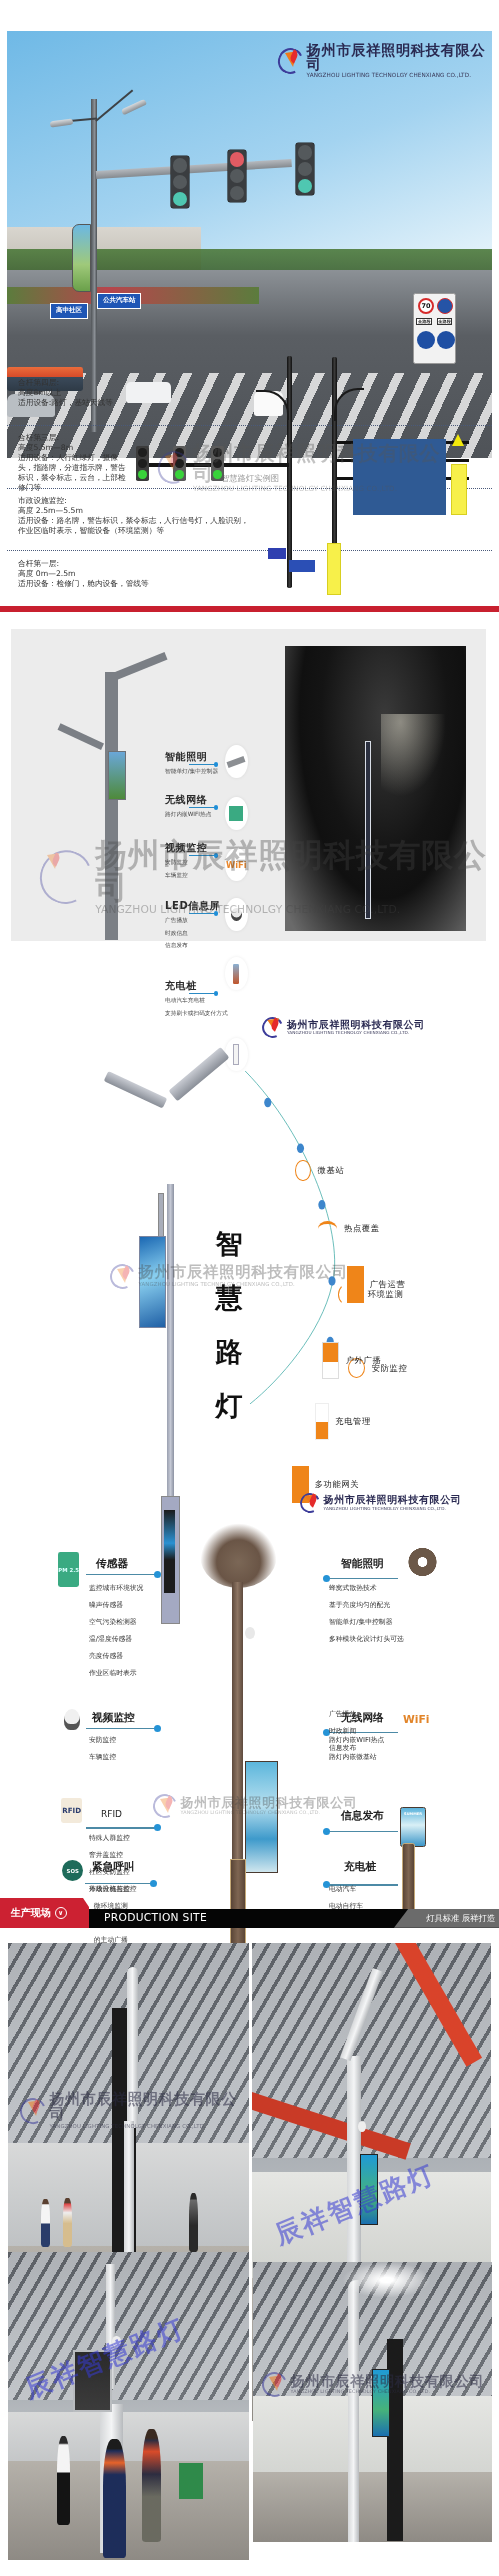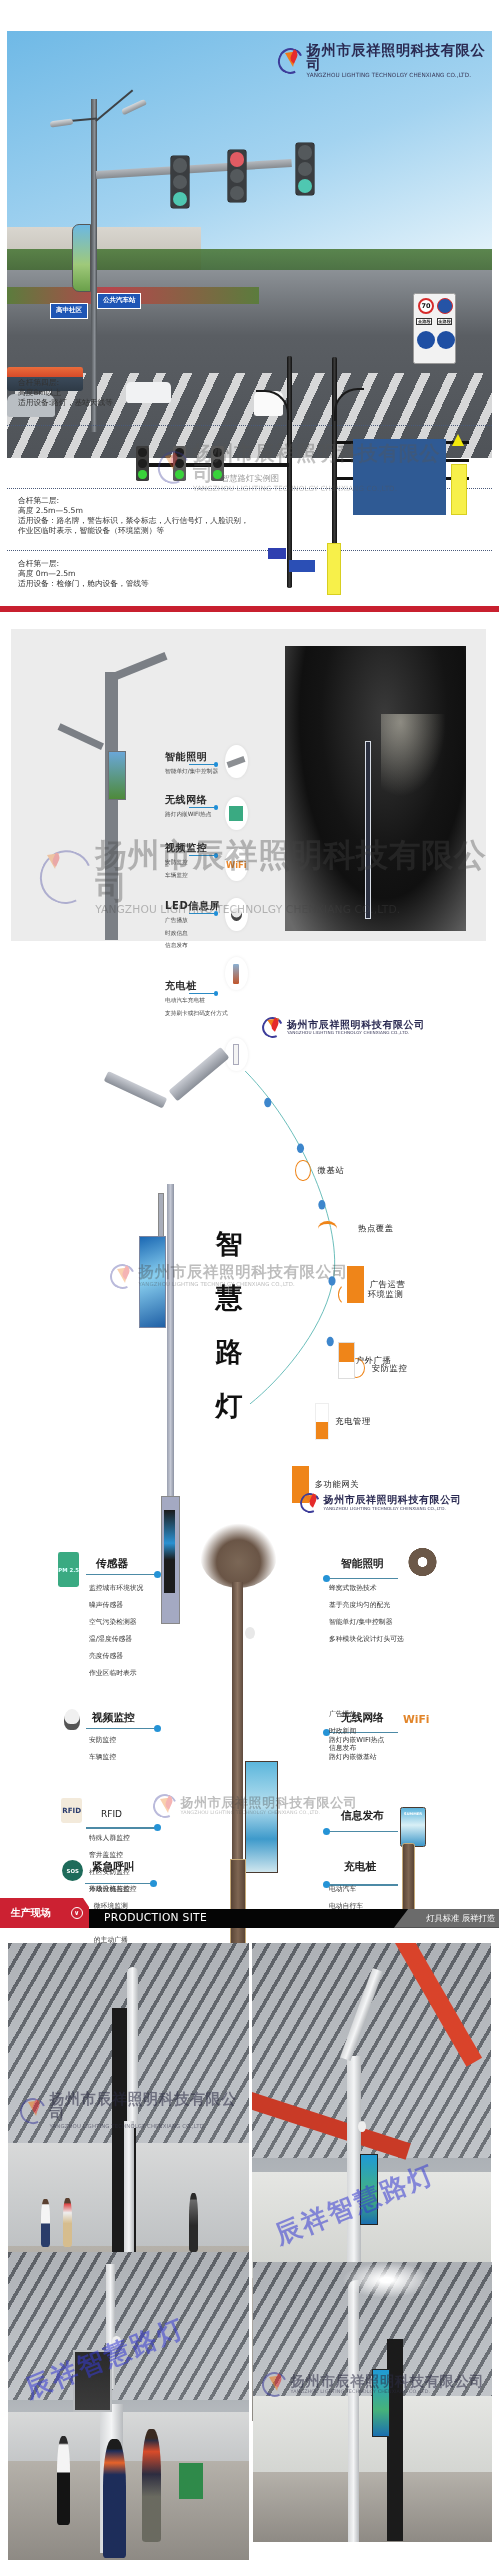--- a/index.html
+++ b/index.html
@@ -67,21 +67,21 @@
 
   
   .spec-title { font-size: 10.7px; font-weight: bold; color: #222; }
   .spec-line { height: 1.2px; background: #4c8aa6; position: relative; }
   .spec-line .dot { position: absolute; top: -3px; width: 7.1px; height: 7.1px; border-radius: 50%; background: #2593d6; }
   .spec-item { font-size: 6.8px; color: #333; line-height: 17px; white-space: nowrap; }
   .spec-icon { border-radius: 2.4px; display: flex; align-items: center; justify-content: center; font-weight: bold; }
 
   
   .prod-bar { left: 0; top: 1898px; width: 500px; height: 30px; }
-  .prod-red { position: absolute; left: 0; top: 0; width: 89px; height: 30px; background: #cc2132; color: #fff; font-size: 10px; font-weight: bold; display: flex; align-items: center; padding-left: 10.7px; gap: 20px; clip-path: polygon(0 0, 83px 0, 89px 30%, 89px 100%, 0 100%); }
+  .prod-red { position: absolute; left: 0; top: 0; width: 89px; height: 30px; background: #cc2132; color: #fff; font-size: 10px; font-weight: bold; display: flex; align-items: center; padding-left: 10.7px; gap: 4px; clip-path: polygon(0 0, 83px 0, 89px 30%, 89px 100%, 0 100%); }
   .prod-red .circle { width: 12px; height: 12px; border: 1.2px solid #fff; border-radius: 50%; display: flex; align-items: center; justify-content: center; font-size: 6.5px; }
   .prod-black { position: absolute; left: 88px; top: 10.7px; width: 412px; height: 19px; background: #050505; }
   .prod-en { position: absolute; left: 104px; top: 13px; color: #fff; font-size: 10.7px; letter-spacing: 0.3px; }
   .prod-gray { position: absolute; right: 0; top: 10.7px; width: 106px; height: 19px; background: #6b6b6b; clip-path: polygon(14.3px 0, 100% 0, 100% 100%, 0 100%); color: #fff; font-size: 8.3px; display: flex; align-items: center; justify-content: flex-end; padding-right: 4.8px; }
 
   
   .photo { overflow: hidden; background: linear-gradient(180deg, #6e7278 0%, #9aa0a6 30%, #b8bcc0 55%, #a7a39c 70%, #8f8a82 100%); }
   .photo .roof { position: absolute; left: 0; top: 0; width: 100%; height: 45%;
     background: repeating-linear-gradient(120deg, #54585e 0 3.6px, #c9ccd0 3.6px 13px); opacity: 0.7; }
   .photo .floor { position: absolute; left: 0; bottom: 0; width: 100%; height: 32%; background: linear-gradient(180deg, #b5b1aa, #8e8a84); }
@@ -164,24 +164,29 @@
 
   <div class="abs" style="left:0;top:345px;width:448px;height:256px;">
 
     <div class="abs layer-text" style="left:18px;top:33px;width:178px;">
       <div>合杆第四层:</div>
       <div>高度8m以上</div>
       <div>适用设备:路灯，基站天线等</div>
     </div>
     <div class="abs dotline" style="left:7.1px;top:80px;width:485px;"></div>
 
+    <div class="abs layer-text" style="left:18px;top:88px;width:113px;">
+      <div>合杆第三层:</div>
+      <div>高度5.5m—8m</div>
+      <div>适用设备：人行红绿灯，摄像头，指路牌，分道指示牌，警告标识，禁令标志，云台，上部检修门等</div>
+    </div>
     <div class="abs dotline" style="left:7.1px;top:143px;width:485px;"></div>
 
     <div class="abs layer-text" style="left:18px;top:151px;width:232px;">
-      <div>合杆第二层:</div>
+      <div>市政设施监控:</div>
       <div>高度 2.5m—5.5m</div>
       <div>适用设备：路名牌，警告标识，禁令标志，人行信号灯，人脸识别，作业区临时表示，智能设备（环境监测）等</div>
     </div>
     <div class="abs dotline" style="left:7.1px;top:205px;width:485px;"></div>
 
     <div class="abs layer-text" style="left:18px;top:214px;width:178px;">
       <div>合杆第一层:</div>
       <div>高度 0m—2.5m</div>
       <div>适用设备：检修门，舱内设备，管线等</div>
     </div>
@@ -338,21 +343,21 @@
     <ellipse cx="105" cy="130" rx="6" ry="8" fill="#3d86cc"></ellipse>
     <ellipse cx="141" cy="225" rx="6" ry="8" fill="#3d86cc"></ellipse>
     <ellipse cx="158" cy="353" rx="6" ry="8" fill="#3d86cc"></ellipse>
     <ellipse cx="155" cy="455" rx="6" ry="8" fill="#3d86cc"></ellipse>
   </svg>
 
   <div class="abs" style="left:295px;top:1160px;display:flex;align-items:center;gap:7.1px;">
     <span style="width:15.5px;height:21.4px;border:1.8px solid #ef8519;border-radius:50%;display:inline-block;"></span>
     <span class="arc-label">微基站</span>
   </div>
-  <div class="abs" style="left:318px;top:1221px;display:flex;align-items:center;gap:21px;">
+  <div class="abs" style="left:318px;top:1221px;display:flex;align-items:center;gap:7px;">
     <span style="width:19px;height:15.5px;border-top:3.6px solid #ef8519;border-radius:50% 50% 0 0;display:inline-block;"></span>
     <span class="arc-label">热点覆盖</span>
   </div>
   <div class="abs" style="left:338px;top:1283px;display:flex;align-items:center;gap:7.1px;">
     <span style="width:22.6px;height:22.6px;border:1.8px solid #ef8519;border-top-color:transparent;border-bottom-color:transparent;border-radius:50%;display:inline-block;"></span>
     <span class="arc-label">环境监测</span>
   </div>
   <div class="abs" style="left:348px;top:1358px;display:flex;align-items:center;gap:7.1px;">
     <span style="width:16.7px;height:20px;border:1.8px solid #ef8519;border-radius:50%;display:inline-block;"></span>
     <span class="arc-label">安防监控</span>
@@ -369,21 +374,21 @@
   <div class="abs" style="left:346px;top:1266px;"></div>
 
   <div class="abs" style="left:346px;top:1266px;"></div>
 
   <div class="abs" style="left:346px;top:1266px;"></div>
 
   <div class="abs" style="left:347px;top:1266px;display:flex;align-items:center;gap:6px;">
     <span class="orange-block" style="width:16.7px;height:37px;display:inline-block;"></span>
     <span class="arc-label">广告运营</span>
   </div>
-  <div class="abs" style="left:338px;top:1342px;display:flex;align-items:center;gap:1px;">
+  <div class="abs" style="left:322px;top:1342px;display:flex;align-items:center;gap:7px;">
     <span style="width:16.7px;height:37px;display:inline-block;background:linear-gradient(180deg,#ef8519 55%,#fff 55%);border:0.6px solid #ddd;"></span>
     <span class="arc-label">户外广播</span>
   </div>
   <div class="abs" style="left:315px;top:1403px;display:flex;align-items:center;gap:6px;">
     <span style="width:14.3px;height:37px;display:inline-block;background:linear-gradient(180deg,#fff 50%,#ef8519 50%);border:0.6px solid #eee;"></span>
     <span class="arc-label">充电管理</span>
   </div>
   <div class="abs" style="left:292px;top:1466px;display:flex;align-items:center;gap:6px;">
     <span class="orange-block" style="width:16.7px;height:37px;display:inline-block;"></span>
     <span class="arc-label">多功能网关</span>

